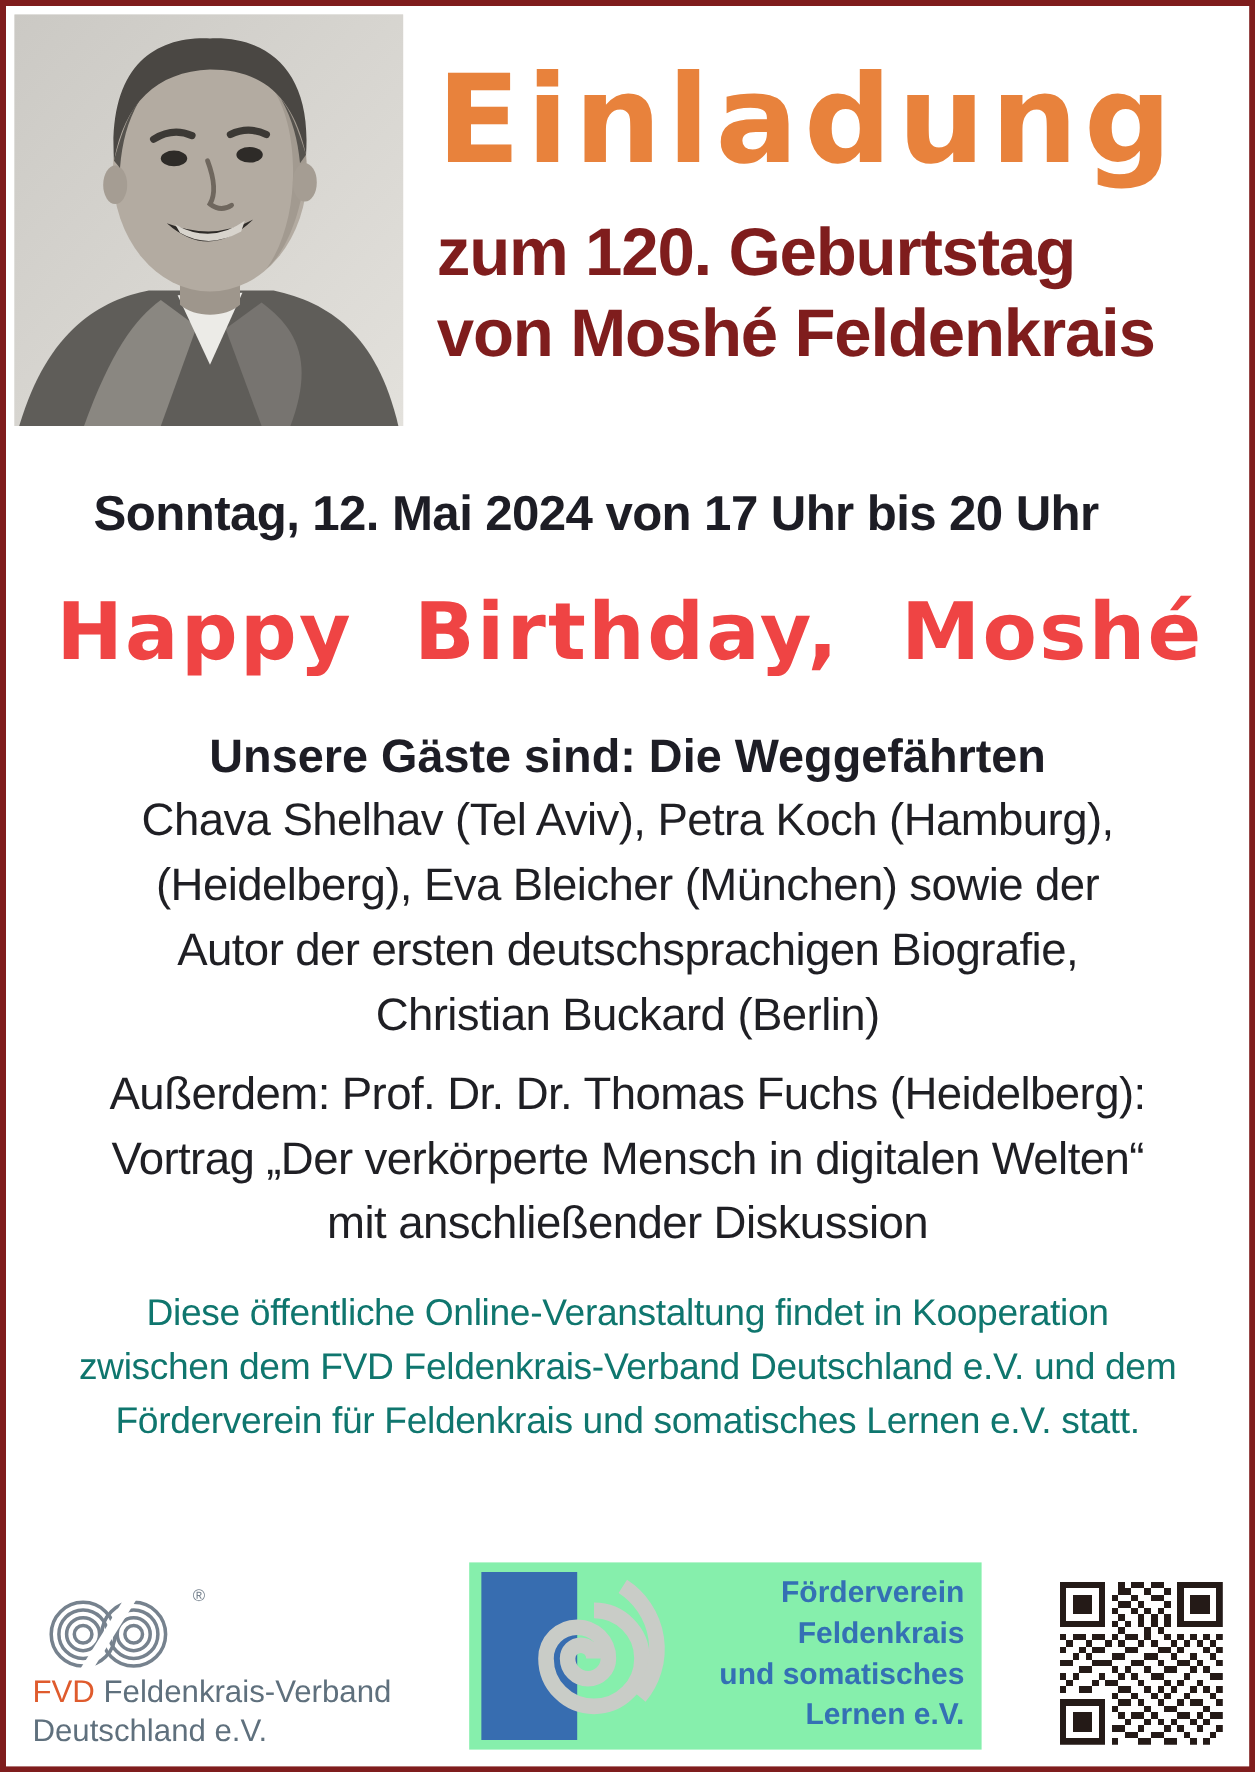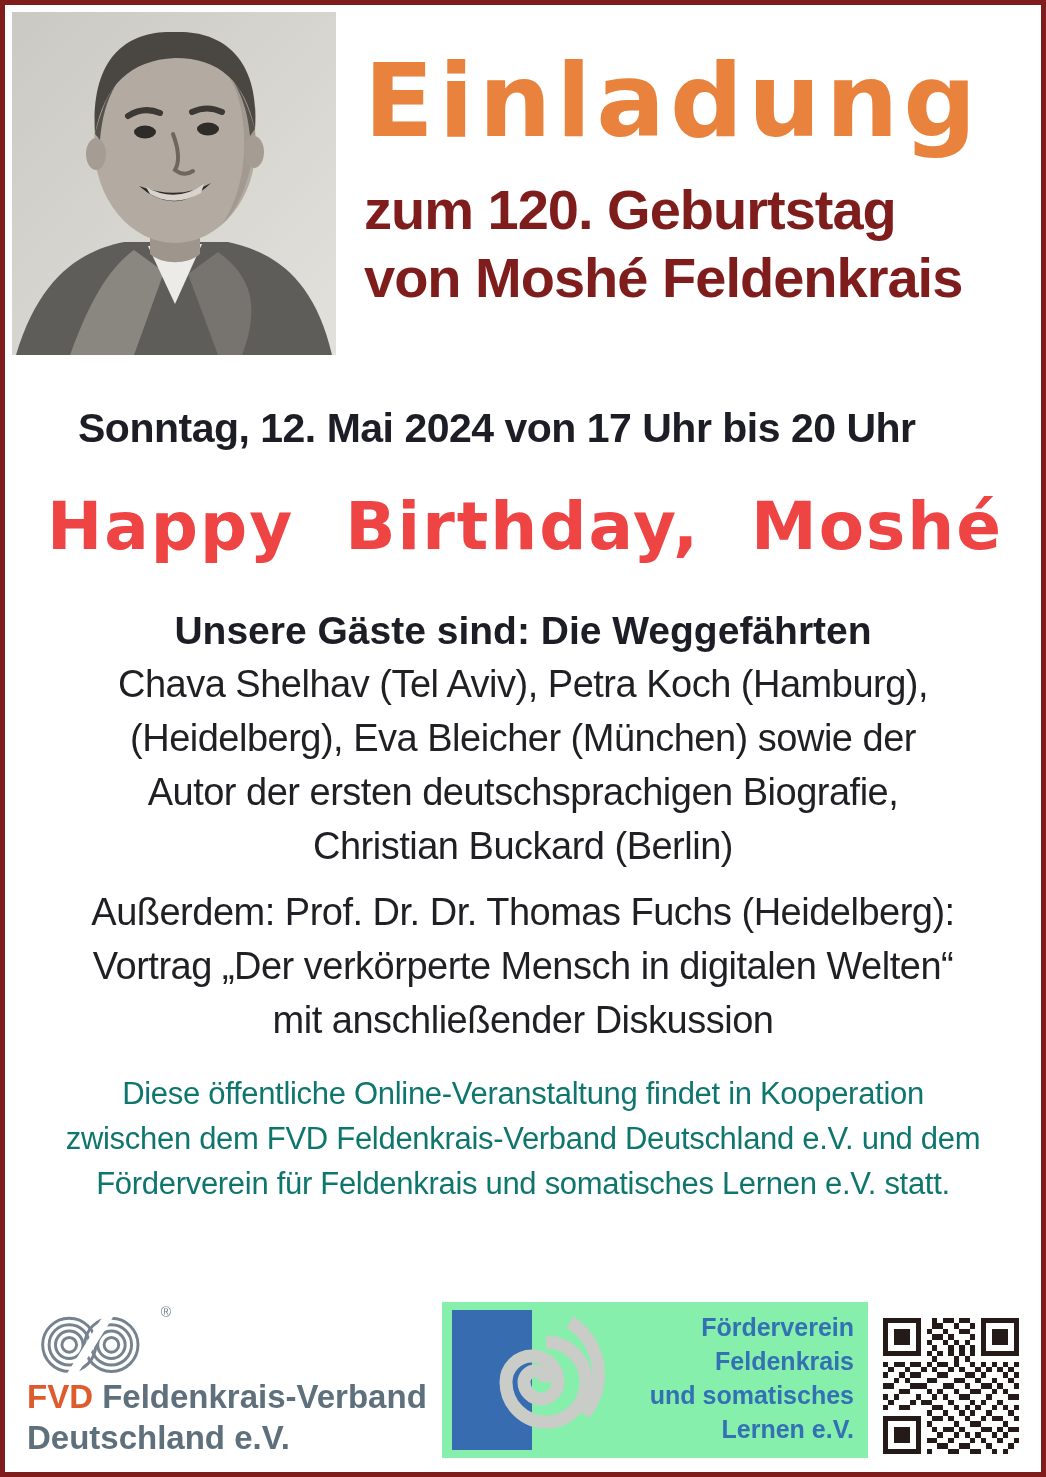--- a/index.html
+++ b/index.html
@@ -54,21 +54,21 @@
   
   .footer {
     position: absolute; left: 0; right: 0; bottom: 14px;
     display: flex; align-items: flex-end; justify-content: space-between;
     padding: 0 22px;
   }
   .fvd-block { flex: none; }
   .fvd-rings { position: relative; width: 122px; height: 66px; margin-left: 6px; }
   .fvd-rings svg { width: 100%; height: 100%; display: block; }
   .fvd-reg { position: absolute; top: -6px; right: -16px; font-size: 14px; color: #76828e; }
-  .fvd-line { font-size: 33px; font-weight: bold; color: #5f707d; line-height: 1.25; white-space: nowrap; }
+  .fvd-line { font-size: 26px; font-weight: normal; color: #5f707d; line-height: 1.25; white-space: nowrap; }
   .fvd-line:first-of-type { margin-top: 6px; }
   .fvd-abbr { color: #df5b2d; }
 
   .fv-block {
     display: flex; align-items: flex-start; gap: 30px;
     background: #86efac; padding: 8px 14px 8px 10px; flex: none;
   }
   .fv-logo { width: 168px; height: 140px; flex: none; }
   .fv-logo svg { width: 100%; height: 100%; display: block; }
   .fv-text { text-align: right; color: #3470b4; font-weight: bold; font-size: 25px; line-height: 34px; white-space: nowrap; }

